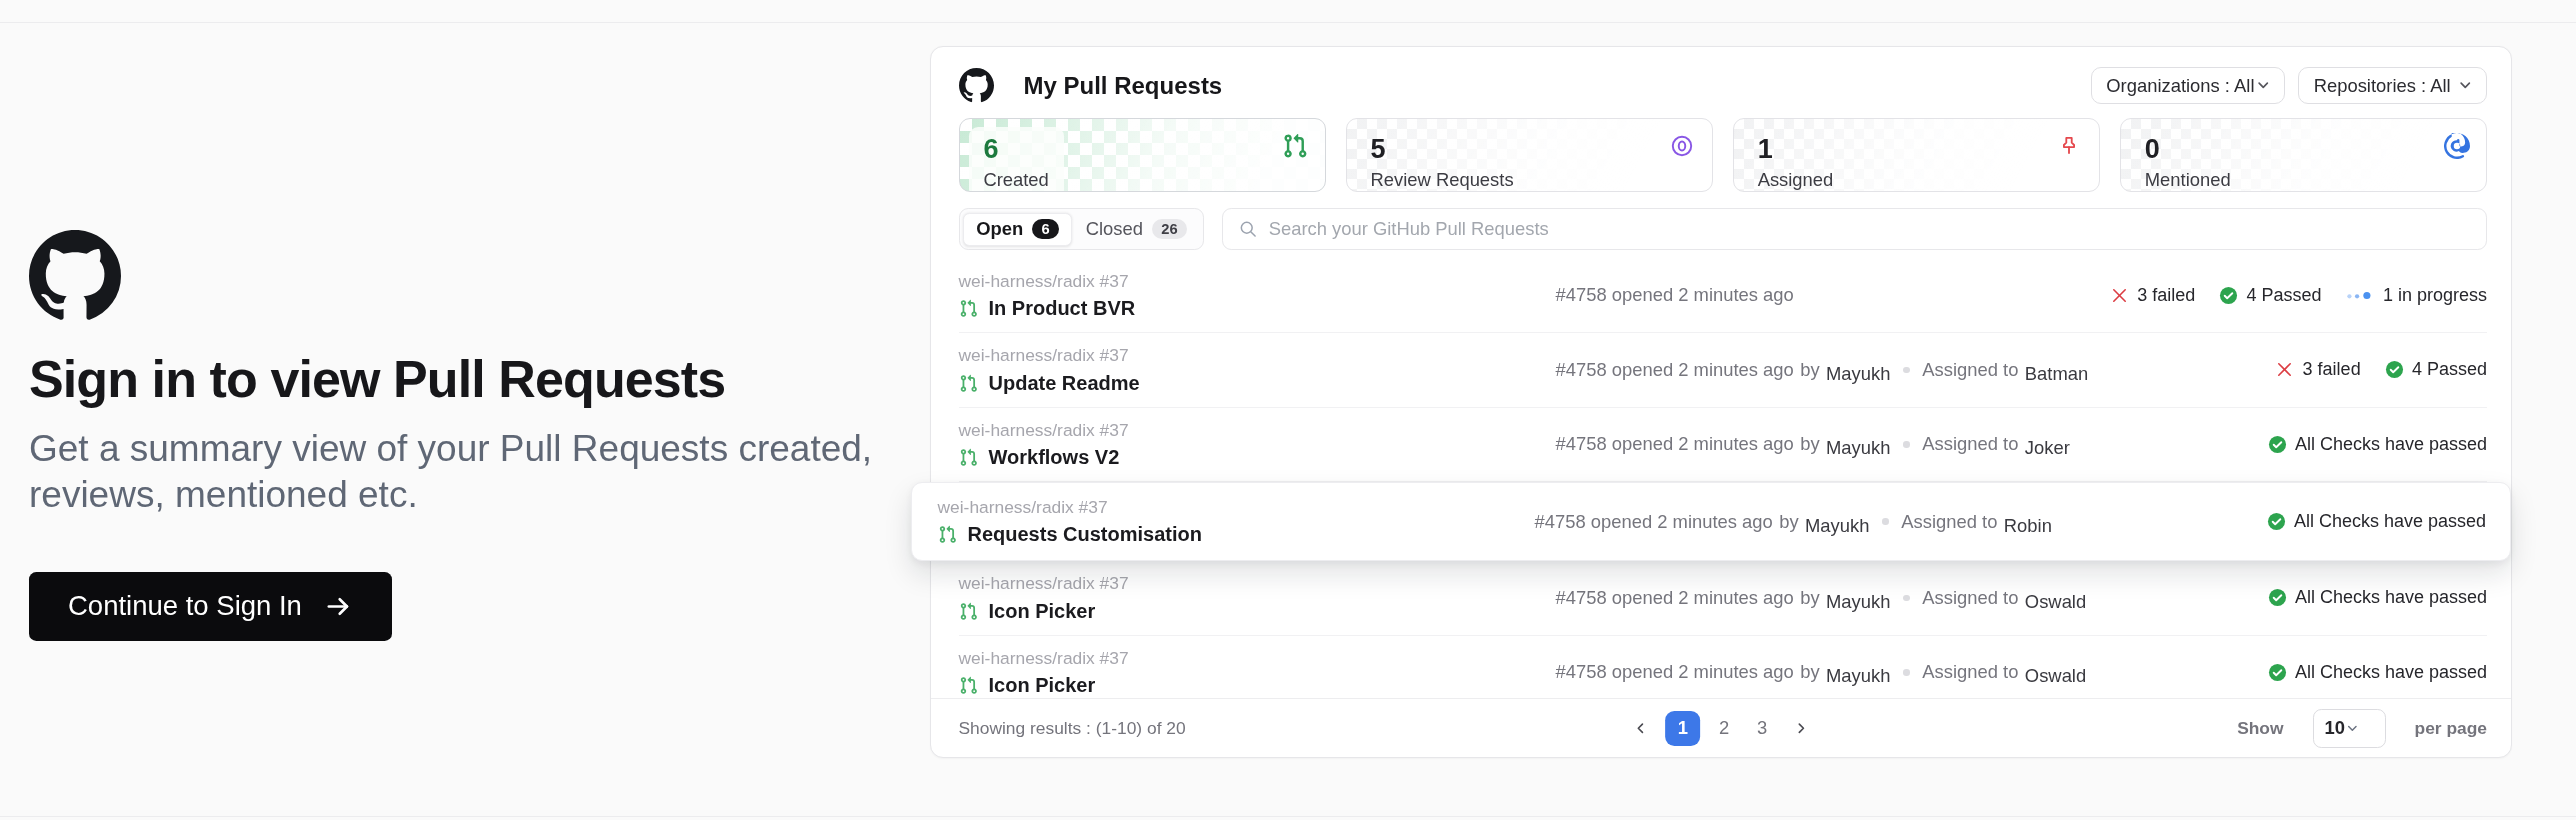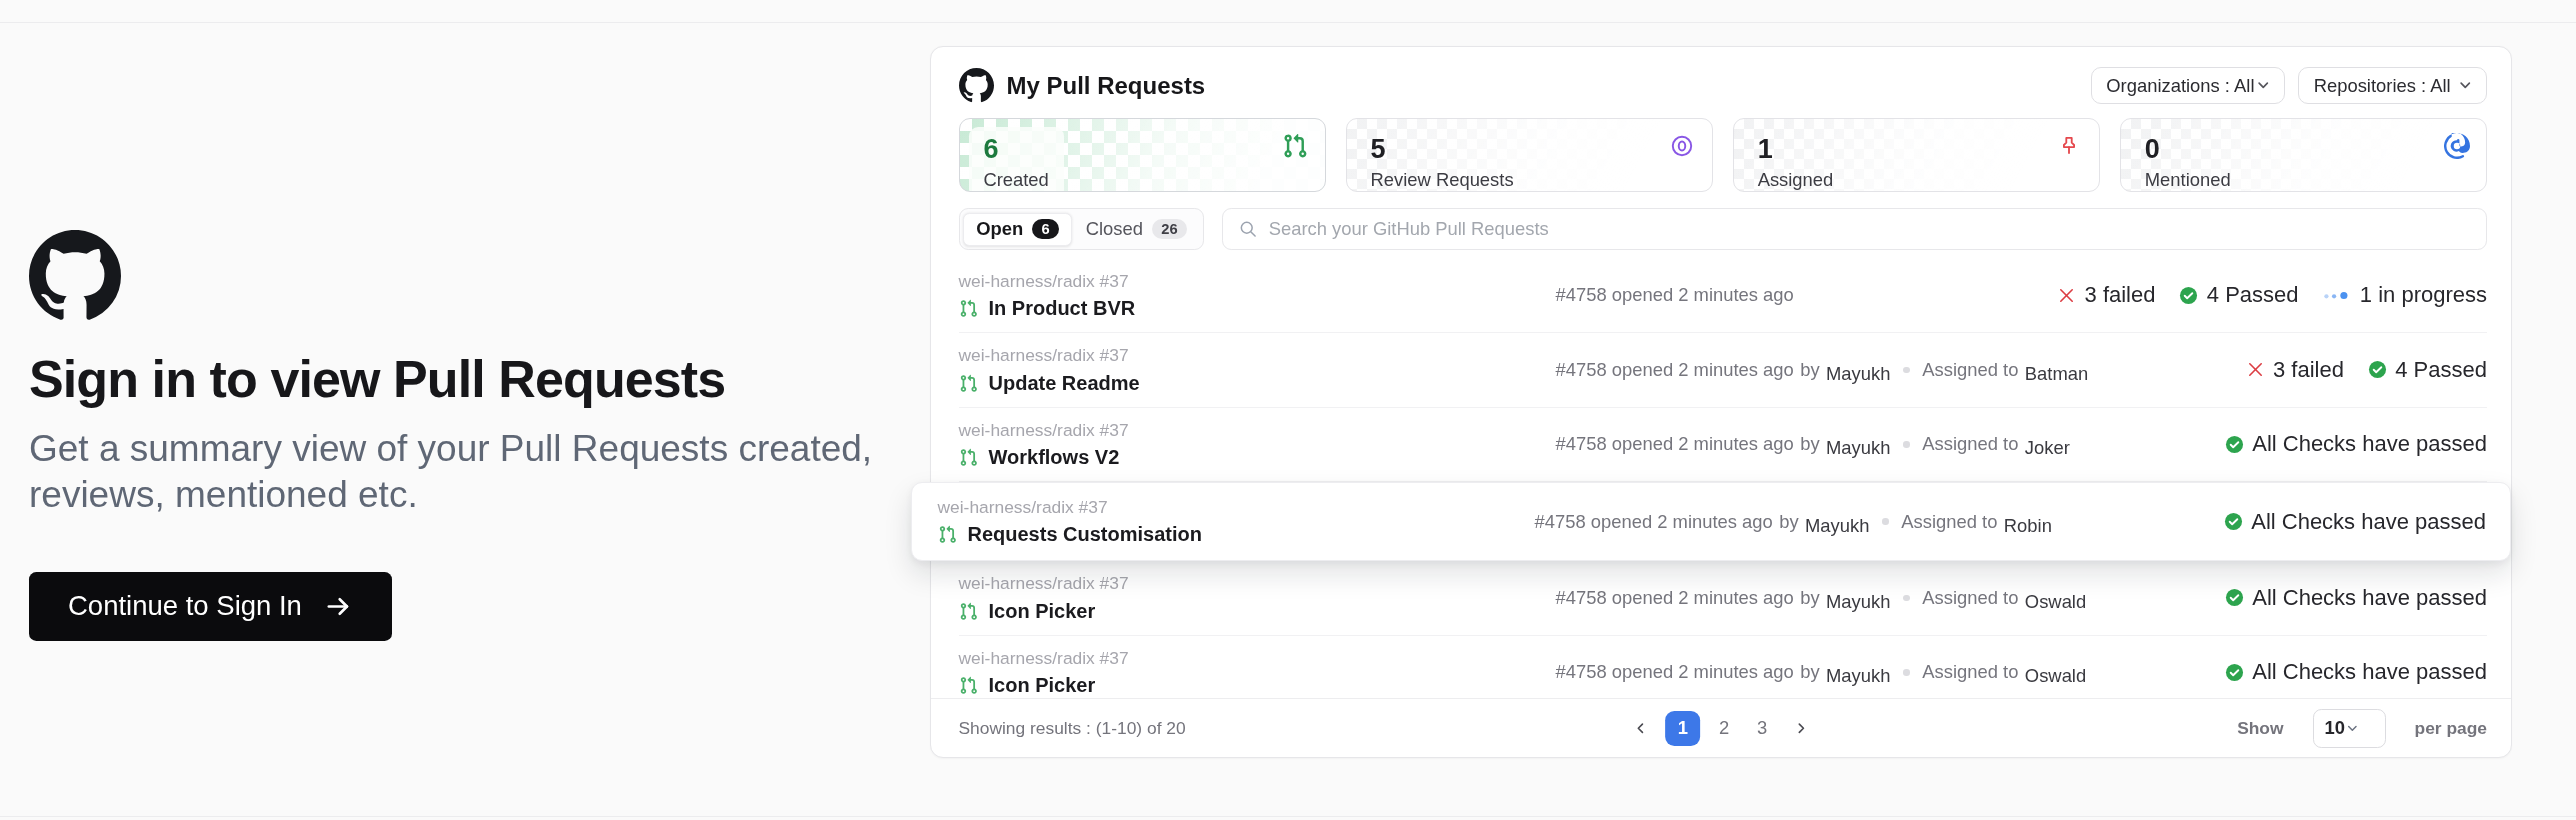--- a/index.html
+++ b/index.html
@@ -35,21 +35,21 @@
   
   .panel {
     position:absolute; left:930px; top:46px; width:1582px; height:712px;
     background:#fff; border:0.9px solid #e6e6e9; border-radius:13px;
     box-shadow:0 0.9px 1.8px rgba(0,0,0,0.03);
   }
   .panel-head {
     display:flex; justify-content:space-between; align-items:center;
     padding:20px 24px 0 27.5px;
   }
-  .panel-head .left { display:flex; align-items:center; gap:13px; }
+  .panel-head .left { display:flex; align-items:center; gap:30px; }
   .panel-head .gh-logo { width:35px; height:35px; color:#16181c; }
   .panel-title { font-size:24px; font-weight:700; color:#17171a; }
   .filters { display:flex; gap:13px; }
   .dropdown {
     min-width:189px; height:37px; border:0.9px solid #dfdfe3; border-radius:10px;
     display:flex; align-items:center; justify-content:space-between;
     padding:0 13px 0 14.7px; font-size:18.4px; color:#2b2b30; background:#fff; cursor:pointer;
   }
   .dropdown svg { width:16.5px; height:16.5px; color:#55555c; }
 
@@ -119,21 +119,21 @@
   }
   .pr-row:last-child { border-bottom:none; }
   .pr-repo { font-size:17.4px; color:#a6a6ad; margin-bottom:5.5px; }
   .pr-title-row { display:flex; align-items:center; gap:11px; }
   .pr-title-row svg { width:19px; height:19px; flex:none; }
   .pr-title { font-size:20px; font-weight:700; color:#1b1b1f; }
   .pr-meta { display:flex; align-items:center; gap:6.4px; font-size:18.4px; color:#75757d; }
   .meta-strong { color:#3a3a40; font-weight:500;margin-top:8px; }
   .meta-dot { width:6.4px; height:6.4px; border-radius:50%; background:#dcdce0; margin:0 6.4px; flex:none; }
   .pr-checks { display:flex; align-items:center; gap:24px; justify-self:end; }
-  .check-item { display:flex; align-items:center; gap:8.3px; font-size:22px; color:#27272c; font-weight:500; white-space:nowrap; }
+  .check-item { display:flex; align-items:center; gap:8.3px; font-size:18px; color:#27272c; font-weight:500; white-space:nowrap; }
   .check-item svg { flex:none; }
   .pr-row.hovered {
     background:#fff; border:0.9px solid #ededf0; border-radius:11px;
     margin-left:-48px; margin-right:-24px; padding:13.8px 24px 13.8px 26px;
     box-shadow:0 13px 27.5px rgba(20,22,30,0.12), 0 2.8px 7.3px rgba(20,22,30,0.05);
     z-index:3;
   }
 
   
   .panel-footer {

